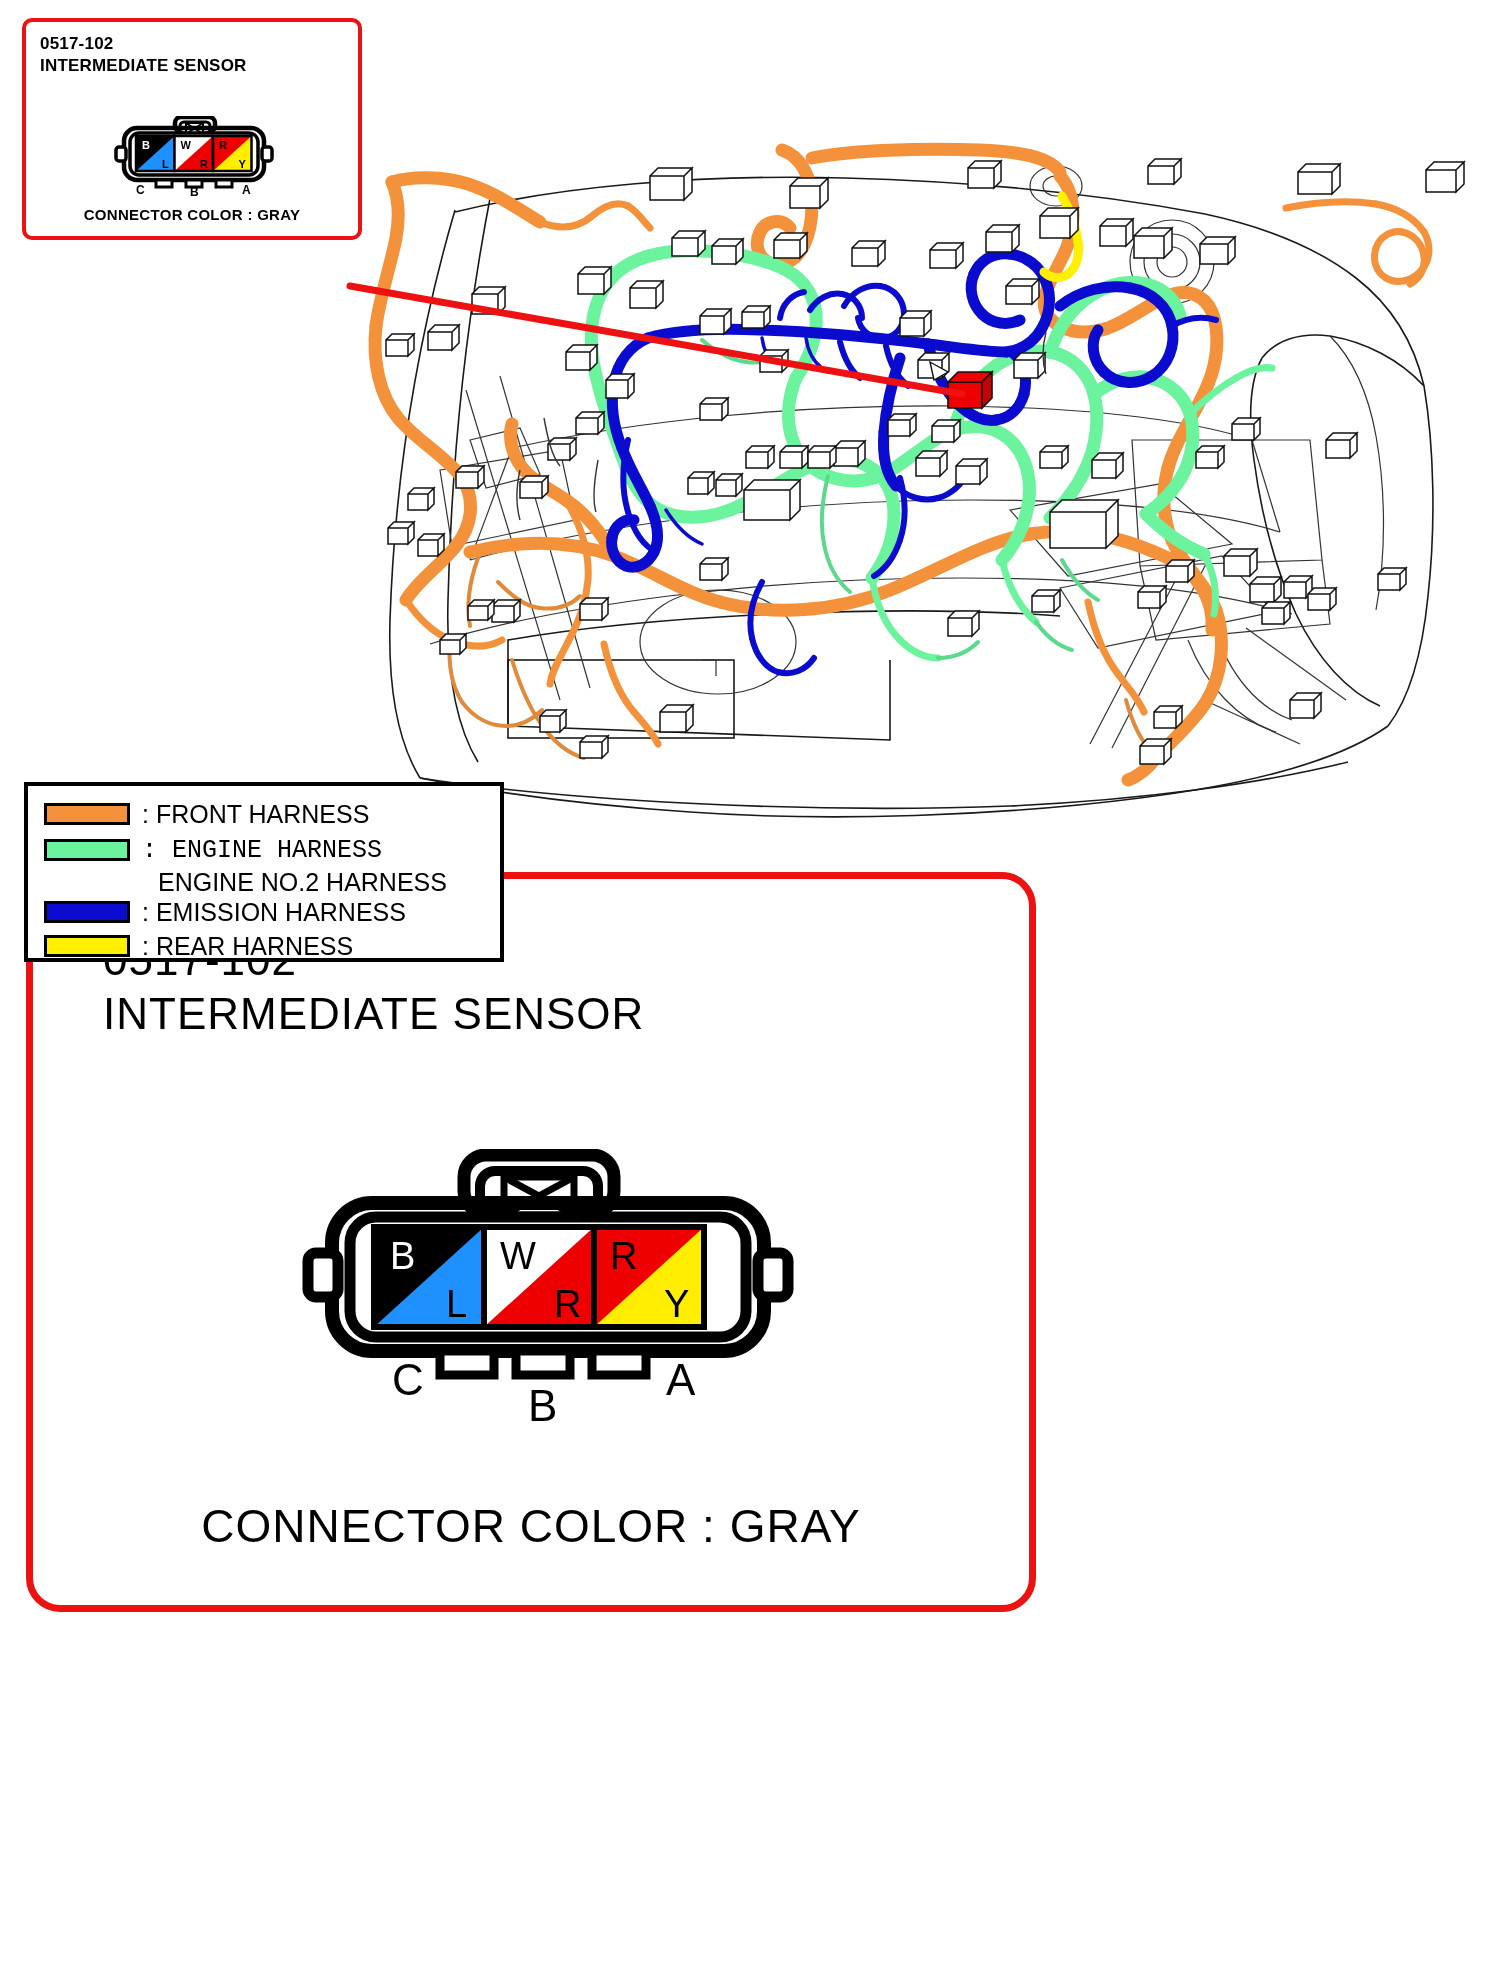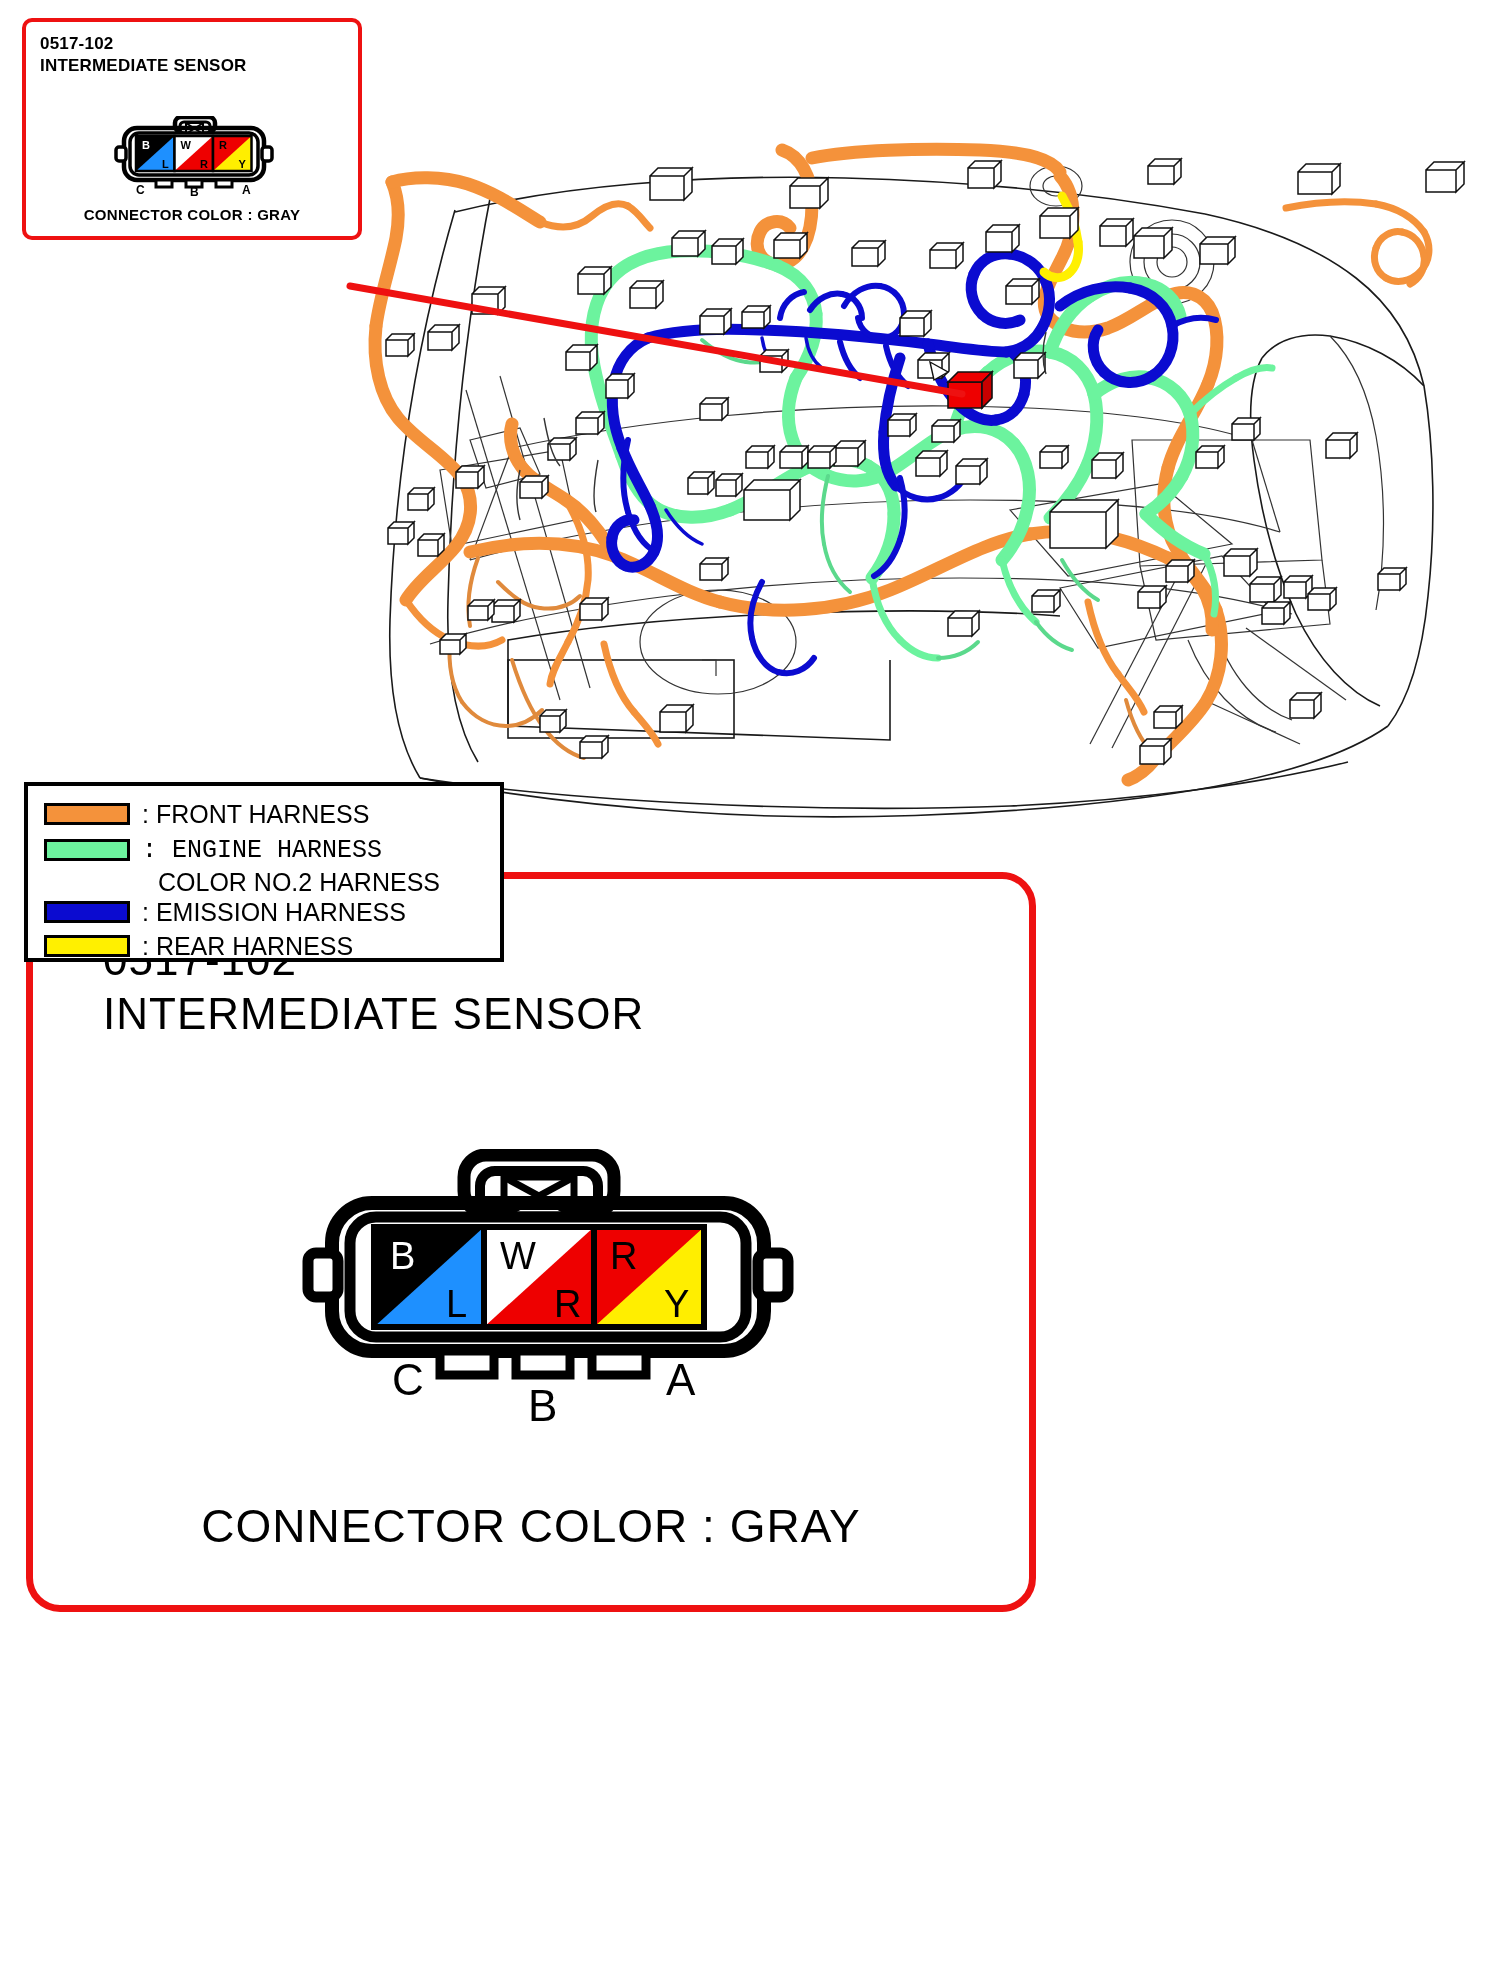--- a/index.html
+++ b/index.html
@@ -455,21 +455,21 @@
 
   <div id="legend-box">
     <div class="legend-row" style="top:14px;">
       <span class="legend-sw" style="background:#F4923B;"></span>
       <span class="legend-txt">: FRONT HARNESS</span>
     </div>
     <div class="legend-row" style="top:50px;font-family:Liberation Mono, monospace;">
       <span class="legend-sw" style="background:#6CF39E;"></span>
       <span class="legend-txt">: ENGINE HARNESS</span>
     </div>
-    <div class="legend-sub" style="top:84px;">COLOR NO.2 HARNESS</div>
+    <div class="legend-sub" style="top:84px;">ENGINE NO.2 HARNESS</div>
     <div class="legend-row" style="top:112px;">
       <span class="legend-sw" style="background:#0B0BD0;"></span>
       <span class="legend-txt">: EMISSION HARNESS</span>
     </div>
     <div class="legend-row" style="top:146px;">
       <span class="legend-sw" style="background:#FFF000;"></span>
       <span class="legend-txt">: REAR HARNESS</span>
     </div>
   </div>
 

